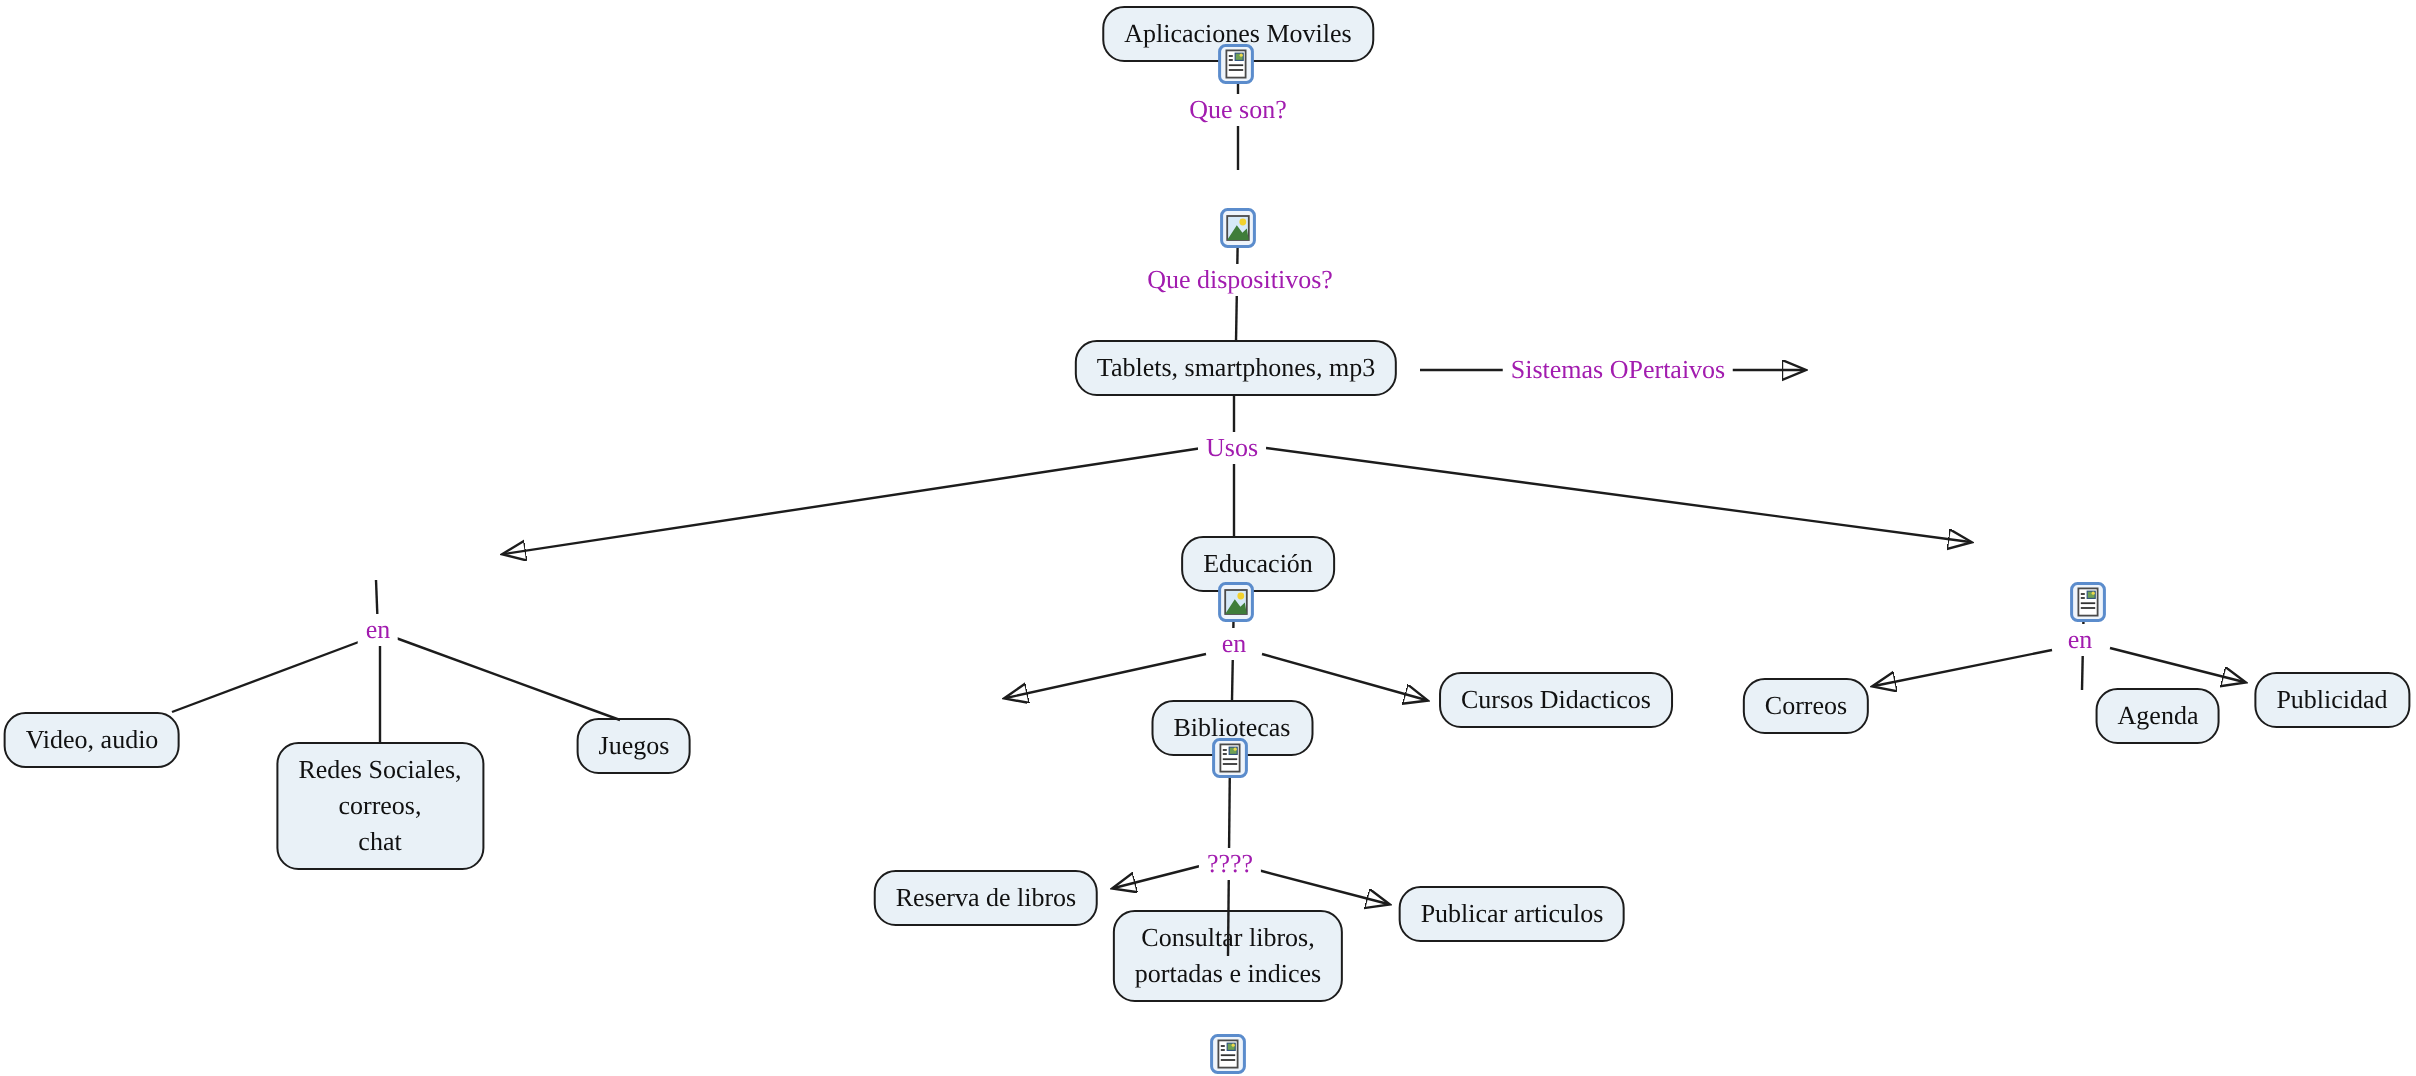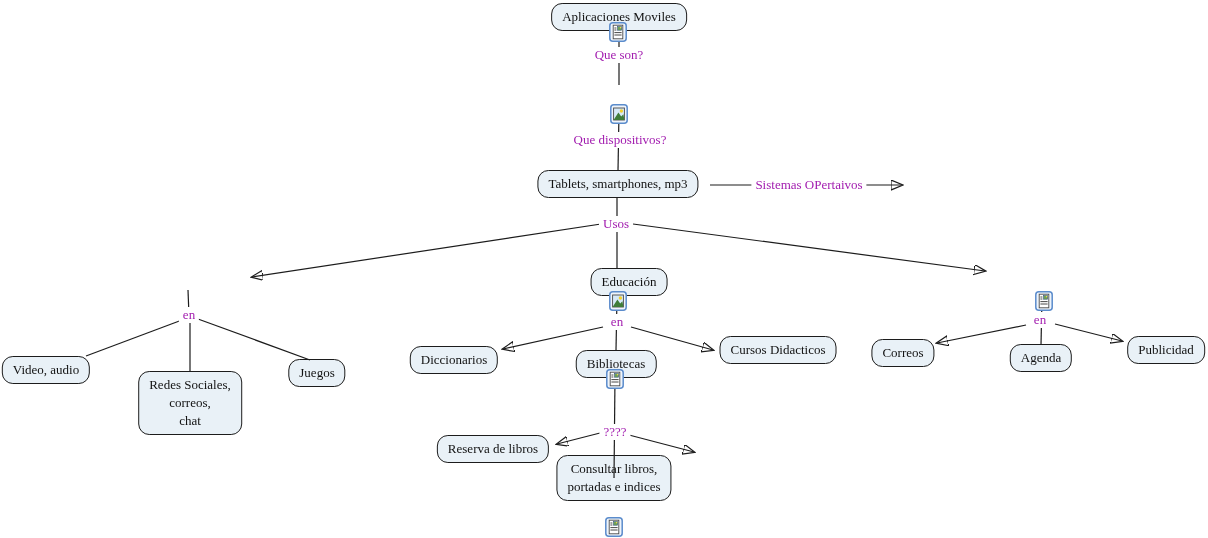--- a/index.html
+++ b/index.html
@@ -59,28 +59,28 @@
 <div class="canvas">
 
   <div class="node" style="left:619px; top:3px;">Aplicaciones Moviles</div>
   <div class="node" style="left:618px; top:170px;">Tablets, smartphones, mp3</div>
   <div class="node" style="left:46px;  top:356px;">Video, audio</div>
   <div class="node" style="left:190px; top:371px;">Redes Sociales,
 correos,
 chat</div>
   <div class="node" style="left:317px; top:359px;">Juegos</div>
   <div class="node" style="left:617px; top:268px;margin-left:12px;">Educación</div>
-  <div class="node" style="left:454px; top:346px;">Diccionarios</div>
   <div class="node" style="left:616px; top:350px;">Bibliotecas</div>
   <div class="node" style="left:778px; top:336px;text-align:right;">Cursos Didacticos</div>
   <div class="node" style="left:493px; top:435px;">Reserva de libros</div>
+  <div class="node" style="left:756px; top:443px;">Publicar articulos</div>
   <div class="node" style="left:614px; top:455px;">Consultar libros,
 portadas e indices</div>
   <div class="node" style="left:903px; top:339px;">Correos</div>
-  <div class="node" style="left:1041px; top:344px;">Agenda</div>
+  <div class="node" style="left:1079px; top:344px;">Agenda</div>
   <div class="node" style="left:1166px; top:336px;">Publicidad</div>
 
   <svg class="edges" viewBox="0 0 1208 538">
     <defs>
       <marker id="arrow" markerWidth="13" markerHeight="11" refX="11" refY="5" orient="auto" markerUnits="userSpaceOnUse">
         <path d="M0,0 L12,5 L0,10 Z" fill="#1c1c1c" stroke="none"></path>
       </marker>
     </defs>
 
     <line x1="619" y1="30" x2="619" y2="85"></line>

